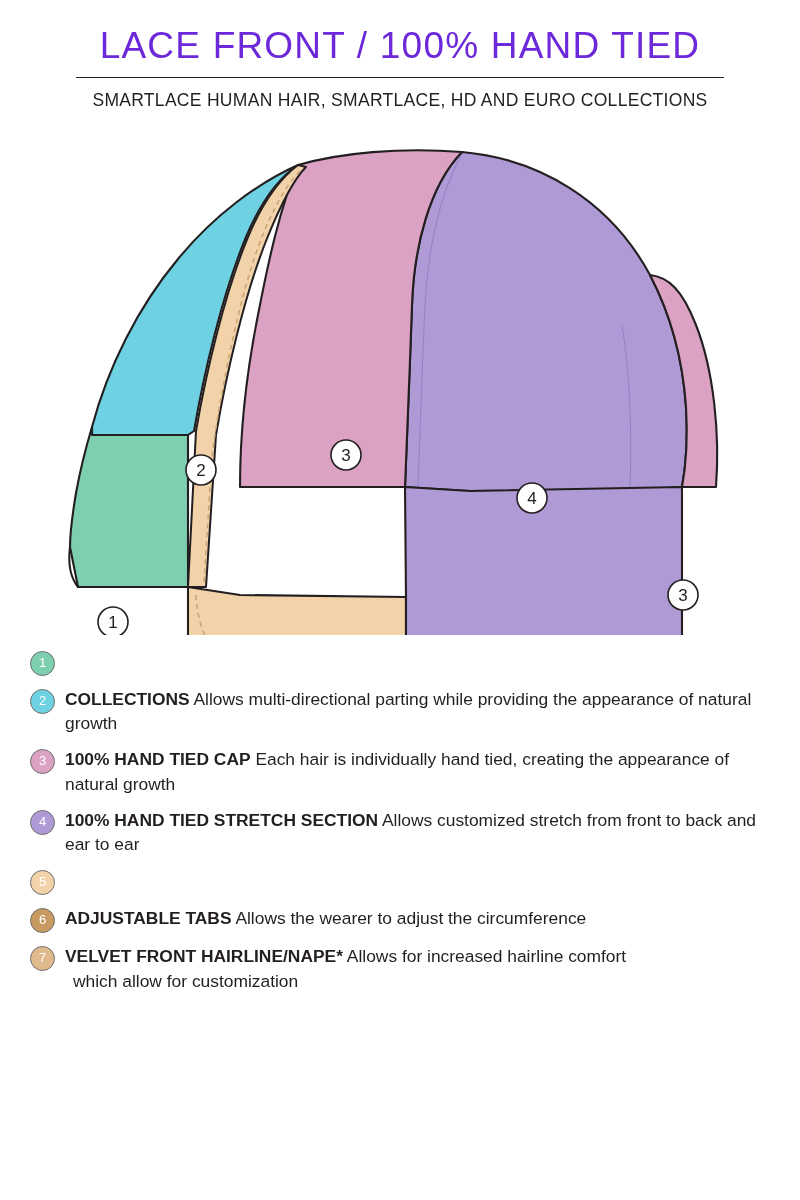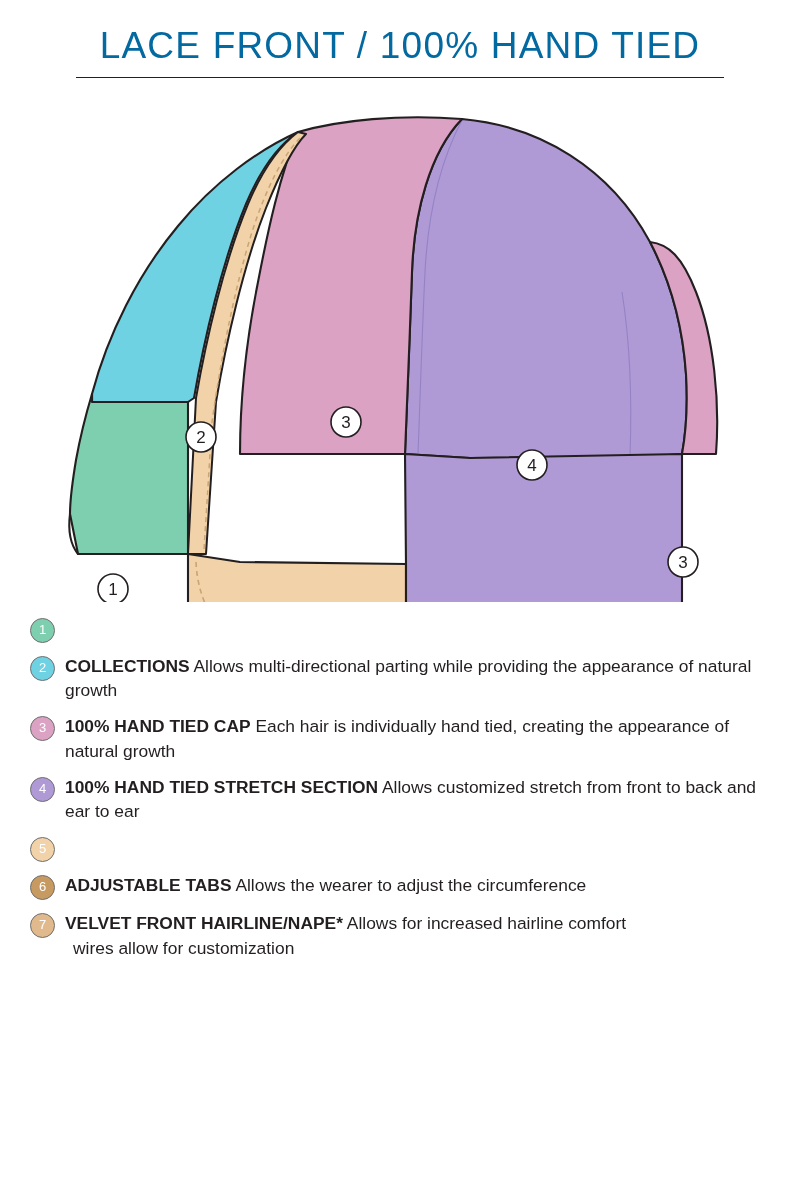--- a/index.html
+++ b/index.html
@@ -18,21 +18,21 @@
 
   
   .header {
     padding-top: 26px;
     text-align: center;
   }
   .title {
     font-size: 37px;
     letter-spacing: 1.2px;
     font-weight: 400;
-    color: #0369a1;
+    color: #6d28d9;
     line-height: 1.1;
     padding: 0 56px;
   }
   .title-rule {
     width: 648px;
     height: 1px;
     background: #231f20;
     margin: 10px auto 0 auto;
   }
   .subtitle {
@@ -92,20 +92,21 @@
     display: block;
     padding-left: 8px;
   }
 </style>
 </head>
 <body>
 
 <div class="header">
   <div class="title">LACE FRONT / 100% HAND TIED</div>
   <div class="title-rule"></div>
+  <div class="subtitle">SMARTLACE HUMAN HAIR, SMARTLACE, HD AND EURO COLLECTIONS</div>
 </div>
 
 <div class="diagram-wrap">
   <svg width="800" height="500" viewBox="0 0 800 500" xmlns="http://www.w3.org/2000/svg">
 
     <path d="M462,17 C540,24 610,66 650,140 C672,182 683,228 686,272
              C688,305 686,330 682,352
              L640,355 L470,356 L405,352
              C407,300 410,230 412,170 C414,110 430,50 462,17 Z" fill="#b09ad6" stroke="#231f20" stroke-width="2.1" stroke-linejoin="round"></path>
 
@@ -220,17 +221,17 @@
     <div class="badge" style="background: rgb(199, 154, 98);">6</div>
     <div class="legend-text">
       <b>ADJUSTABLE TABS</b><span> Allows the wearer to adjust the circumference</span>
     </div>
   </div>
 
   <div class="legend-row">
     <div class="badge" style="background: rgb(224, 185, 140);">7</div>
     <div class="legend-text">
       <b>VELVET FRONT HAIRLINE/NAPE*</b><span> Allows for increased hairline comfort</span>
-      <span class="note-indent">wires allow for customization</span>
+      <span class="note-indent">which allow for customization</span>
     </div>
   </div>
 
 </div>
 
 </body></html>

